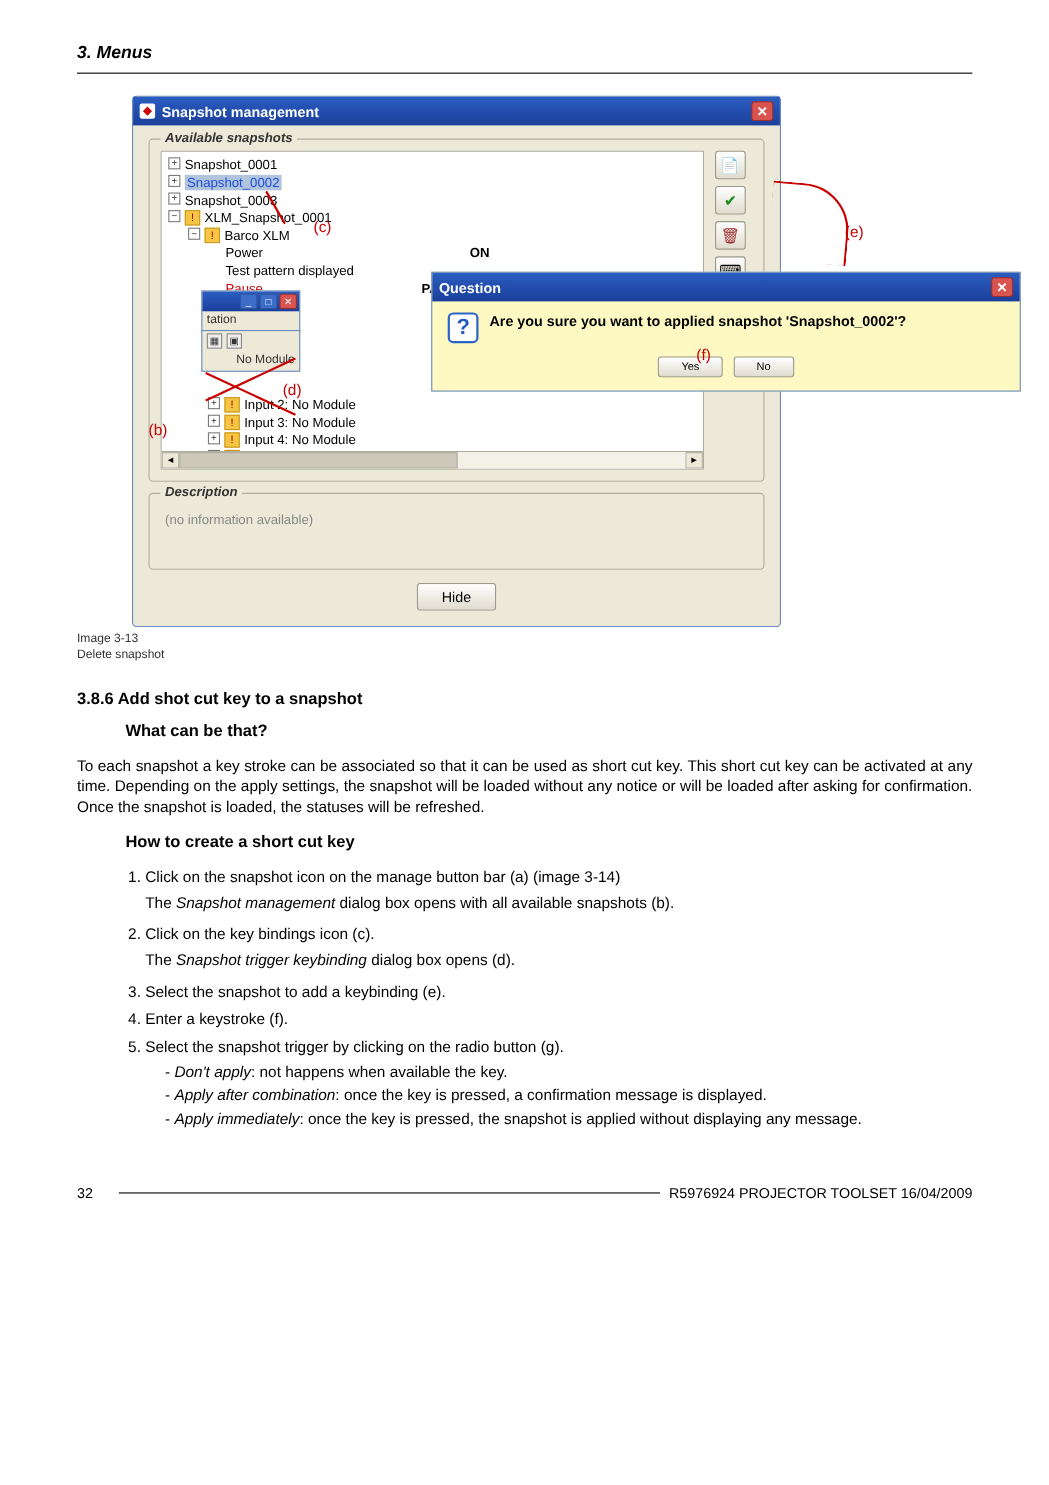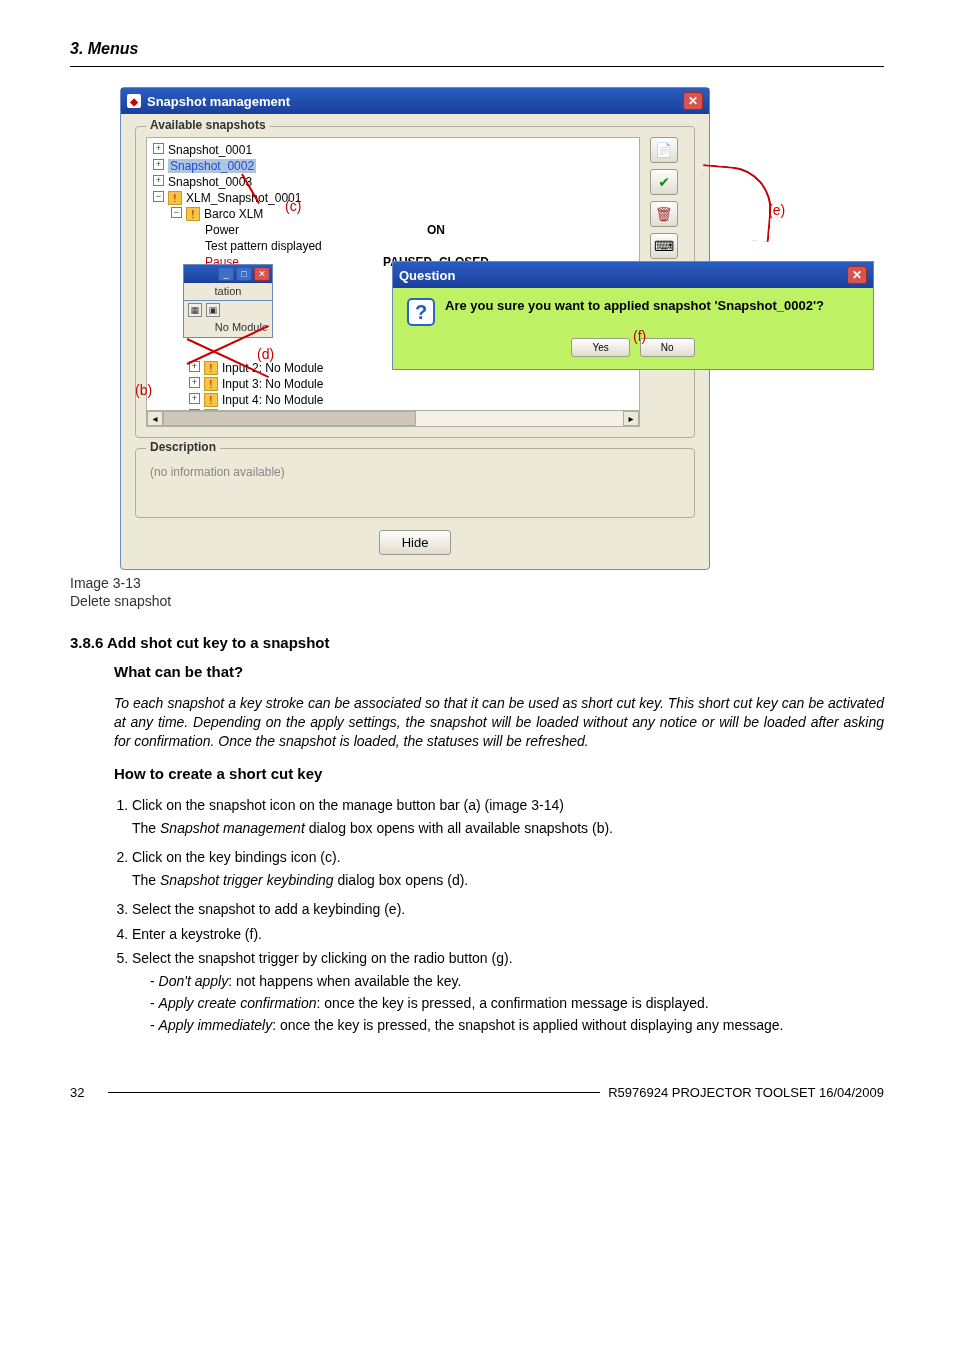--- a/index.html
+++ b/index.html
@@ -78,20 +78,21 @@
   }
   .group-label {
     position: absolute;
     top: -9px;
     left: 10px;
     background: #ece9d8;
     padding: 0 4px;
     font-size: 12px;
     color: #333;
     font-weight: bold;
+    font-style: italic;
   }
   .tree-area {
     display: flex;
     align-items: flex-start;
   }
   .tree-list {
     flex: 1;
     border: 1px solid #b0aea0;
     background: #fff;
     height: 290px;
@@ -241,24 +242,23 @@
     background: #eee;
     font-size: 9px;
     text-align: center;
     line-height: 12px;
   }
   
   .question-dlg {
     position: absolute;
     top: 160px;
     left: 272px;
-    width: 482px;
+    width: 536px;
     border: 1px solid #6a8abf;
-    background: #bef264;
-    margin-top: 14px;
+    background: #fef9c3;
   }
   .question-dlg .titlebar {
     background: linear-gradient(to bottom,#2a5dc0,#1b3f9b);
   }
   .q-body {
     padding: 10px 14px 12px 14px;
     display: flex;
     flex-direction: column;
   }
   .q-msg-row {
@@ -310,43 +310,41 @@
     height: 70px;
     border-radius: 0 60% 0 0;
     top: 20px;
     left: 0;
     transform: rotate(5deg);
   }
   .rel-container { position: relative; }
 
   
   .img-caption {
-    font-size: 14px;
+    font-size: 11px;
     color: #333;
     margin-top: 4px;
     line-height: 1.3;
   }
 
   
   h3.sec {
     font-size: 15px;
     font-weight: bold;
     margin: 24px 0 8px 0;
   }
   h4.sub {
     font-size: 15px;
     font-weight: bold;
     margin: 12px 0 6px 44px;
   }
   .body-text {
-    margin-left: 44px;
     font-size: 14px;
     line-height: 1.35;
     text-align: justify;
-    font-style: italic;
   }
   ol.steps {
     margin-left: 44px;
     padding-left: 18px;
     font-size: 14px;
     line-height: 1.35;
   }
   ol.steps li { margin-bottom: 6px; }
   .sub-p { margin: 4px 0 10px 0; }
   ul.dashlist {
@@ -448,21 +446,21 @@
                     <span class="label"></span>
                     <span class="val">ON</span>
                   </div>
 
                 <div class="mini-win" style="top:126px">
                   <div class="mini-titlebar">
                     <span class="mini-btn">_</span>
                     <span class="mini-btn">□</span>
                     <span class="mini-btn close">✕</span>
                   </div>
-                  <div class="mini-body" style="text-align:center">tation</div>
+                  <div class="mini-body" style="text-align:left">tation</div>
                 </div>
 
                 <div class="mini-win" style="top:162px">
                   <div class="mini-body">
                     <div class="mini-row">
                         <span class="mini-icon">▦</span>
                         <span class="mini-icon">▣</span>
                       </div>
                     <div style="text-align:right">No Module</div>
                   </div>
@@ -578,21 +576,21 @@
       <p class="sub-p">The <em>Snapshot trigger keybinding</em> dialog box opens (d).</p>
     </li>
     <li>Select the snapshot to add a keybinding (e).</li>
     <li>
       <span>Enter a keystroke (f).</span>
     </li>
     <li>
       <span>Select the snapshot trigger by clicking on the radio button (g).</span>
       <ul class="dashlist">
         <li><em>Don't apply</em><span>: not happens when available the key.</span></li>
-        <li><em>Apply create confirmation</em><span>: once the key is pressed, a confirmation message is displayed.</span></li>
+        <li><em>Apply after combination</em><span>: once the key is pressed, a confirmation message is displayed.</span></li>
         <li><em>Apply immediately</em><span>: once the key is pressed, the snapshot is applied without displaying any message.</span></li>
       </ul>
     </li>
   </ol>
 
   <div class="footer">
     <span class="pg">32</span>
     <span class="line"></span>
     <span class="doc">R5976924   PROJECTOR TOOLSET  16/04/2009</span>
   </div>

